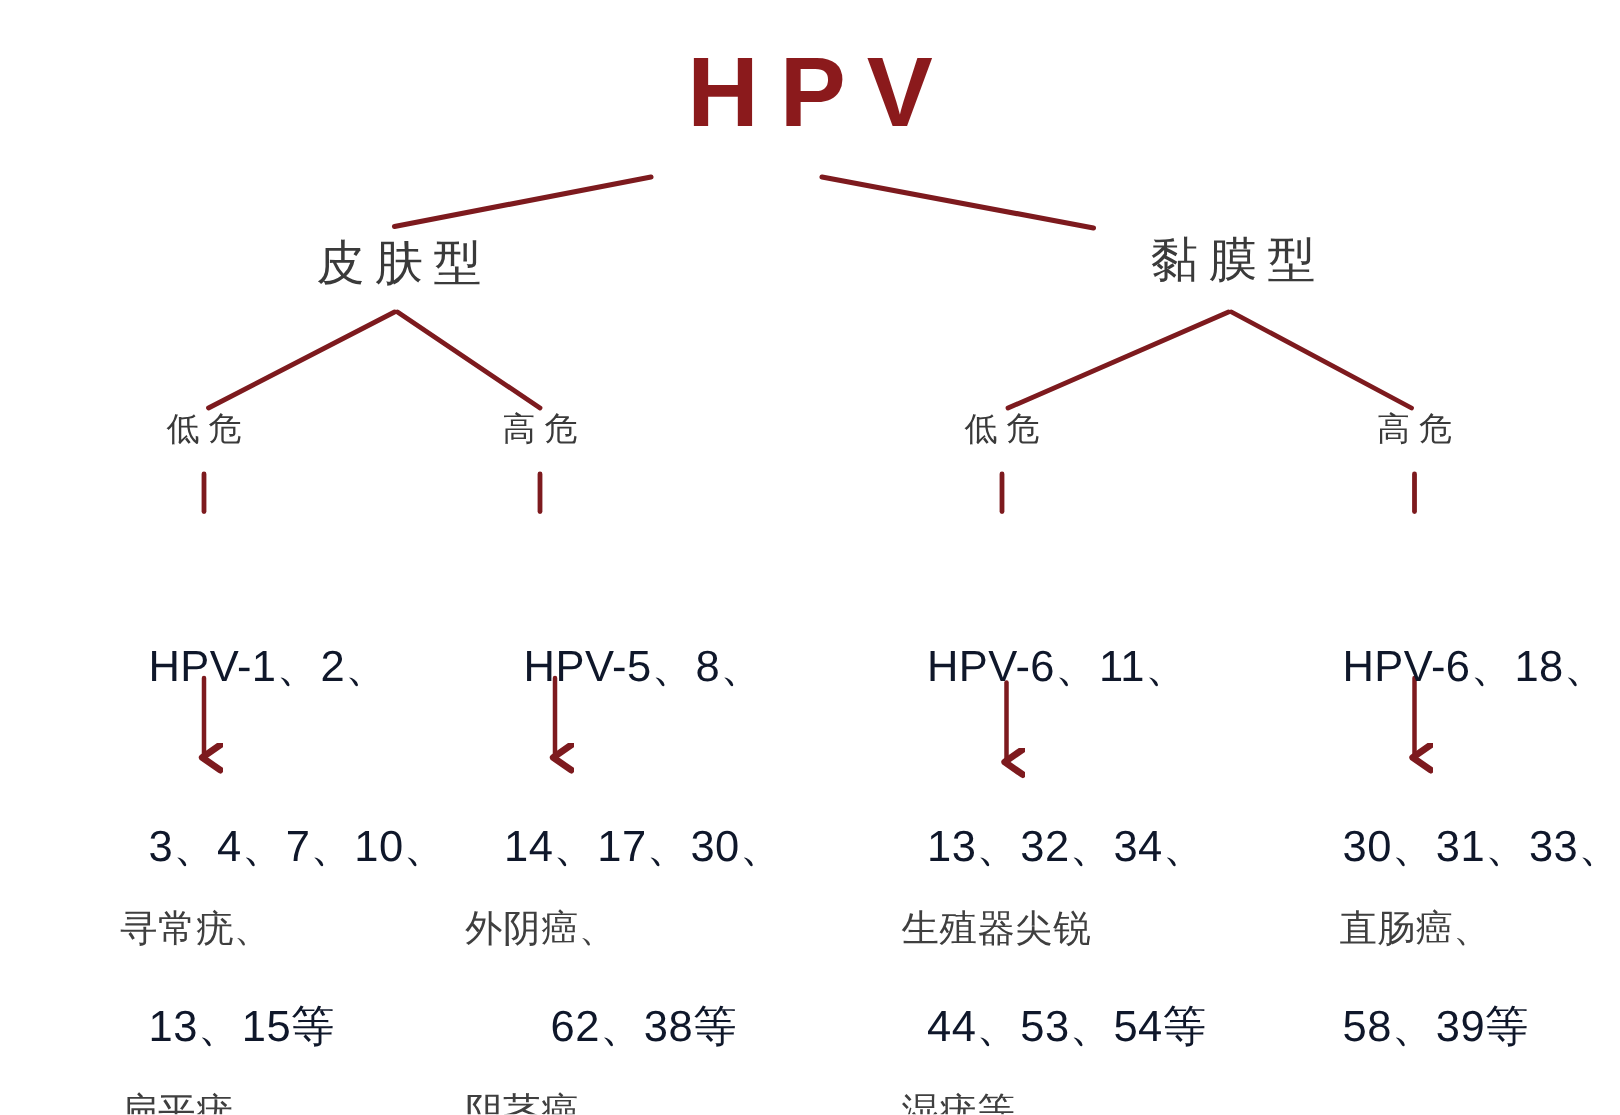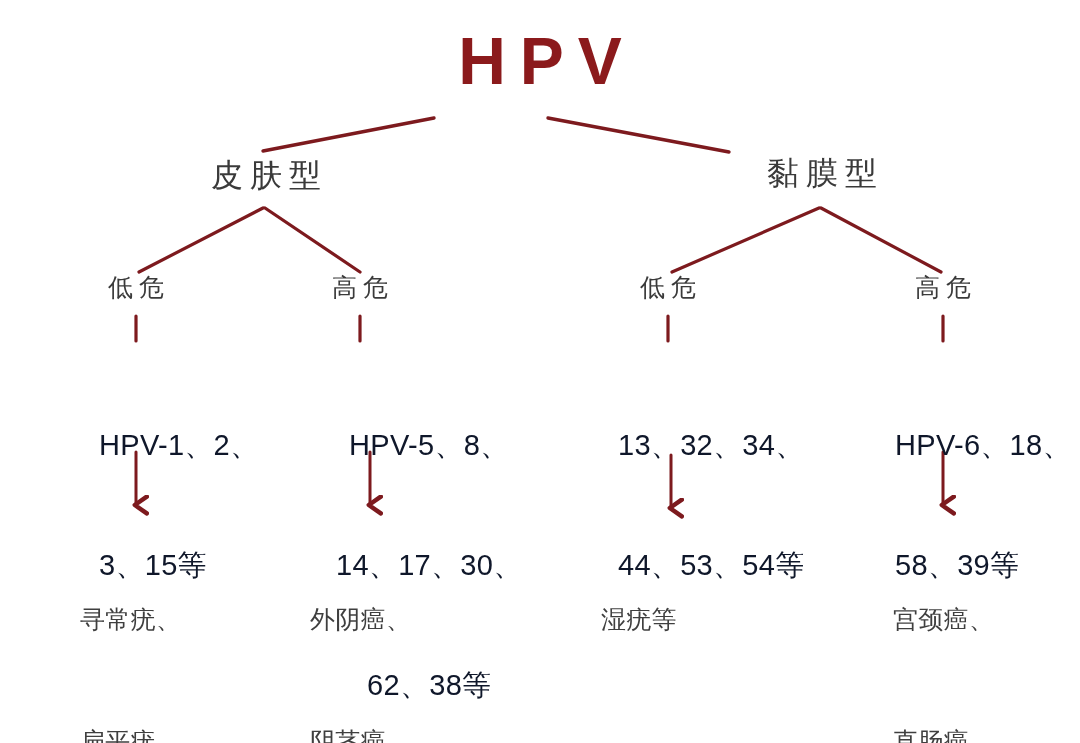--- a/index.html
+++ b/index.html
@@ -47,21 +47,21 @@
     font-size: 32px;
     letter-spacing: 7px;
     text-indent: 7px;
     color: #3a3a3a;
     transform: translateX(-50%);
     text-align: center;
     line-height: 1.1;
   }
   
   .risk {
-    font-size: 25px;
+    font-size: 22px;
     letter-spacing: 6px;
     text-indent: 6px;
     color: #3a3a3a;
     transform: translateX(-50%);
     text-align: left;
     line-height: 1.1;
   }
   
   .types {
     font-size: 29px;
@@ -126,57 +126,60 @@
   <div class="node cat" style="left:266px; top:158px;">皮肤型</div>
   <div class="node cat" style="left:822px; top:158px;font-family:Liberation Mono, monospace;">黏膜型</div>
 
   <div class="node risk" style="left:136px; top:274px;">低危</div>
   <div class="node risk" style="left:360px; top:274px;">高危</div>
   <div class="node risk" style="left:668px; top:274px;">低危</div>
   <div class="node risk" style="left:943px; top:274px;">高危</div>
 
   <div class="node types" style="left:70px; top:345px;">
     <div>HPV-1、2、</div>
-    <div>3、15等</div>
+    <div>3、4、7、10、</div>
+    <div>13、15等</div>
   </div>
 
   <div class="node types" style="left:307px; top:345px;text-align:center;">
     <div>HPV-5、8、</div>
     <div>14、17、30、</div>
     <div>62、38等</div>
   </div>
 
   <div class="node types" style="left:589px; top:345px;">
+    <div>HPV-6、11、</div>
     <div>13、32、34、</div>
     <div>44、53、54等</div>
   </div>
 
   <div class="node types" style="left:866px; top:345px;">
     <div>HPV-6、18、</div>
+    <div>30、31、33、</div>
     <div>58、39等</div>
   </div>
 
   <div class="node diseases" style="left:80px; top:518px;">
     <div>寻常疣、</div>
     <div>扁平疣、</div>
     
   </div>
 
   <div class="node diseases" style="left:310px; top:518px;">
     <div>外阴癌、</div>
     <div>阴茎癌、</div>
     
     
     
   </div>
 
   <div class="node diseases" style="left:601px; top:518px;">
+    <div>生殖器尖锐</div>
     <div>湿疣等</div>
   </div>
 
   <div class="node diseases" style="left:893px; top:518px;">
-    <div>宫颈癌、</div>
     <div>直肠癌、</div>
     
     
   </div>
 
 </div>
 
 </body></html>

